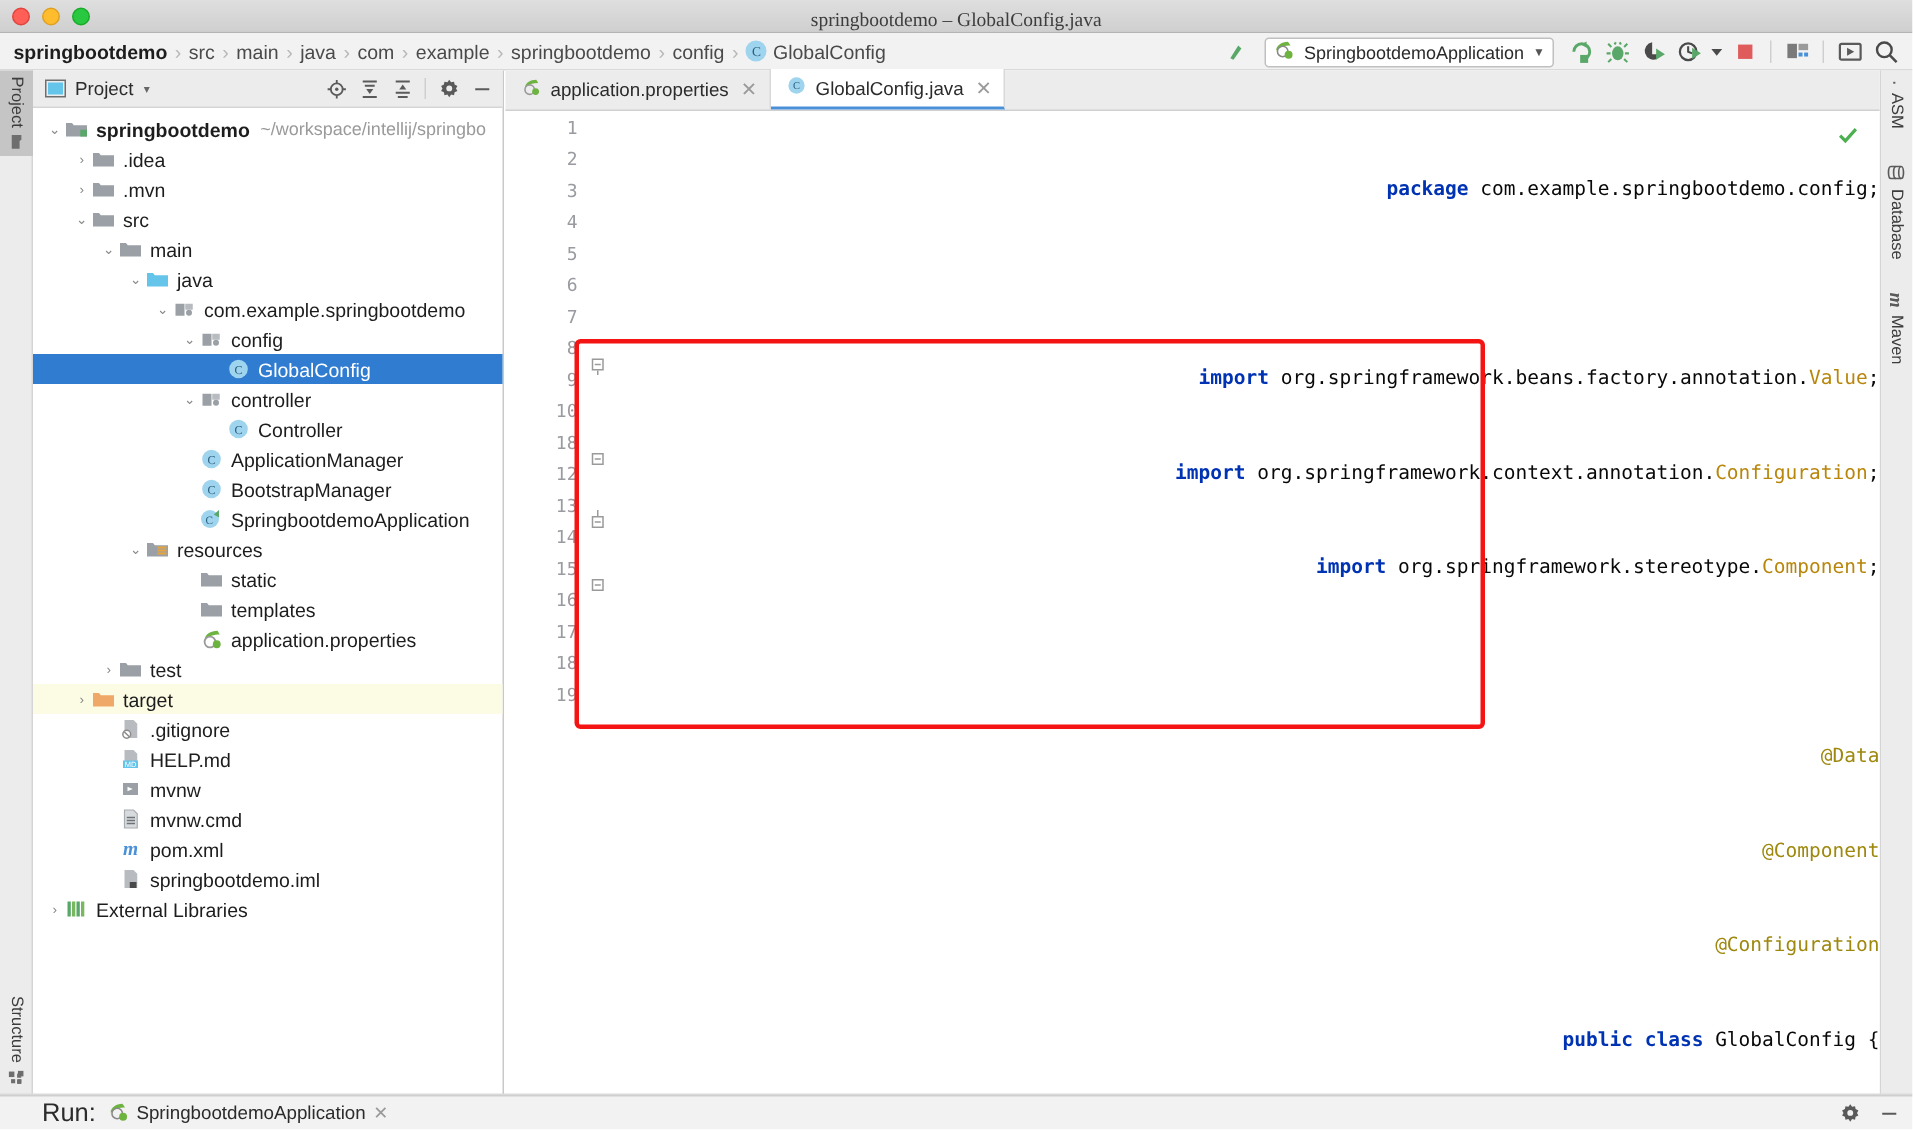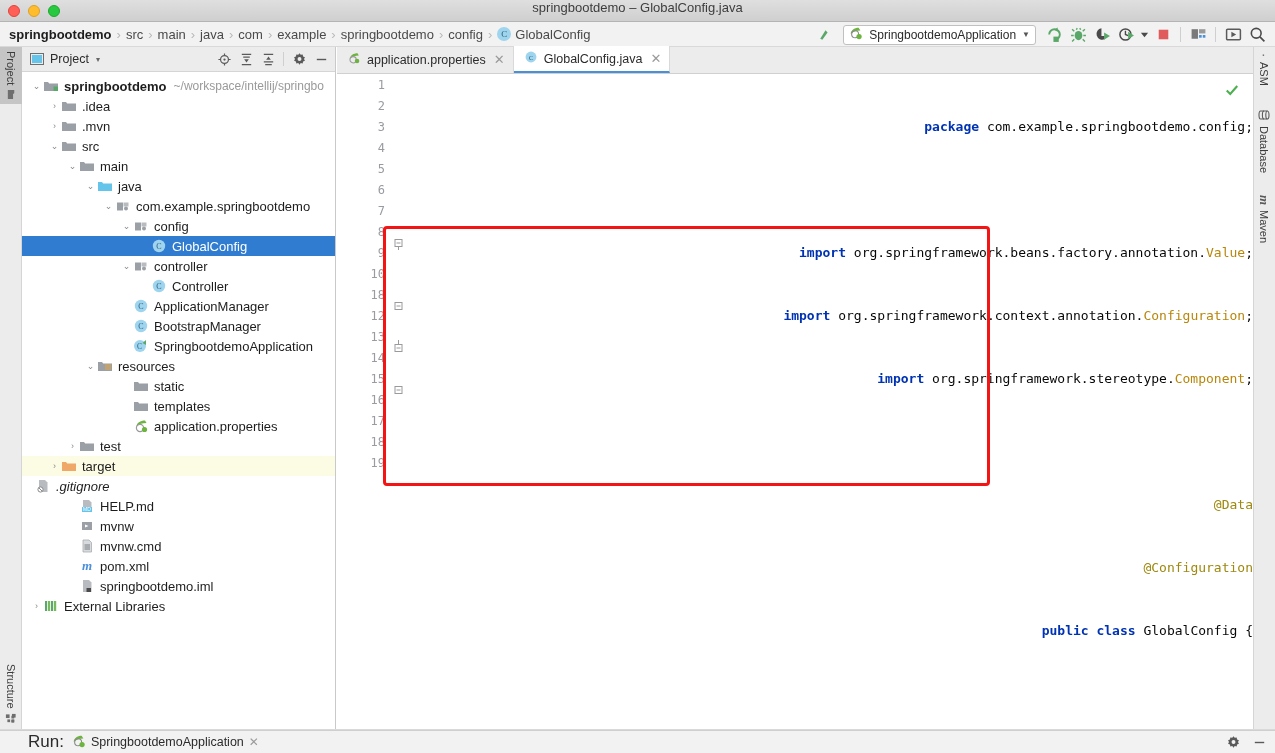--- a/index.html
+++ b/index.html
@@ -11,21 +11,21 @@
     overflow: hidden;
     -webkit-font-smoothing: antialiased;
   }
   .app { position: relative; width: 1275px; height: 753px; }
 
   
   .titlebar {
     position: absolute; top: 0; left: 0; width: 1275px; height: 22px;
     background: linear-gradient(#dfdfdf, #cfcfcf);
     border-bottom: 1px solid #b4b4b4;
-    display: flex; align-items: flex-start; justify-content: center;
+    display: flex; align-items: flex-end; justify-content: center; font-family: Liberation Serif, serif;
   }
   .traffic { position: absolute; left: 8px; top: 5px; display: flex; gap: 8px; }
   .tl { width: 12px; height: 12px; border-radius: 50%; }
   .tl-red { background: #ff5f57; border: 1px solid #e0443e; }
   .tl-yellow { background: #ffbd2e; border: 1px solid #dea123; }
   .tl-green { background: #28c840; border: 1px solid #1aab29; }
   .title-text { font-size: 13px; color: #3d3d3d; font-weight: 400; }
 
   
   .navbar {
@@ -574,21 +574,21 @@
       <div class="trow highlight" style="padding-left:26px;">
         <span class="chev">›</span>
         <span class="ticon">
           <svg width="16" height="16" viewBox="0 0 16 16">
               <path d="M1 4 L5 4 L6.2 5.5 L15 5.5 L15 13 L1 13 Z" fill="#f0a868"></path>
             </svg>
         </span>
         <span class="tlabel">target</span>
       </div>
 
-      <div class="trow" style="font-style:italic;">
+      <div class="trow" style="padding-left:44px;">
         <span class="chev"></span>
         <span class="ticon">
           <svg width="16" height="16" viewBox="0 0 16 16">
               <path d="M4 2 L10 2 L12.5 4.5 L12.5 14 L4 14 Z" fill="#b8bcc0"></path>
               <circle cx="5.5" cy="11.5" r="2.6" fill="#fff" stroke="#8a8a8a" stroke-width="1"></circle>
               <path d="M3.8 9.8 L7.2 13.2" stroke="#8a8a8a" stroke-width="1"></path>
             </svg>
         </span>
         <span class="tlabel">.gitignore</span>
       </div>
@@ -729,20 +729,21 @@
         </svg>
 
         <div class="code">
           <div class="cline"><span class="k">package </span><span class="pln">com.example.springbootdemo.config;</span></div>
           <div class="cline"></div>
           <div class="cline"><span class="k">import </span><span class="pln">org.springframework.beans.factory.annotation.</span><span class="cls">Value</span><span class="pln">;</span></div>
           <div class="cline"><span class="k">import </span><span class="pln">org.springframework.context.annotation.</span><span class="cls">Configuration</span><span class="pln">;</span></div>
           <div class="cline"><span class="k">import </span><span class="pln">org.springframework.stereotype.</span><span class="cls">Component</span><span class="pln">;</span></div>
           <div class="cline"></div>
           <div class="cline"><span class="ann">@Data</span></div>
+          <div class="cline"><span class="ann">@Component</span></div>
           <div class="cline"><span class="ann">@Configuration</span></div>
           <div class="cline"><span class="k">public class </span><span class="pln">GlobalConfig {</span></div>
           
           
           
           
           
           
           
           

